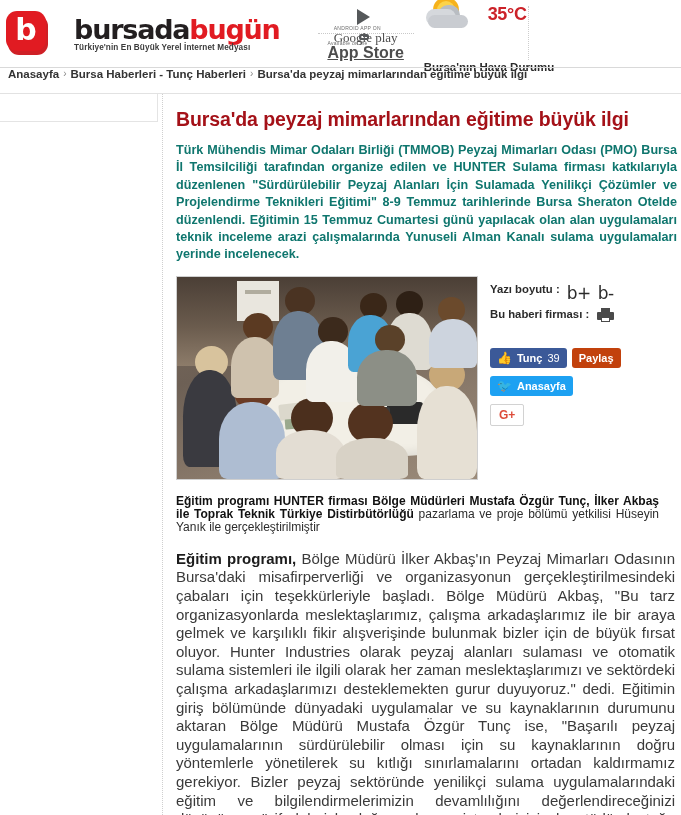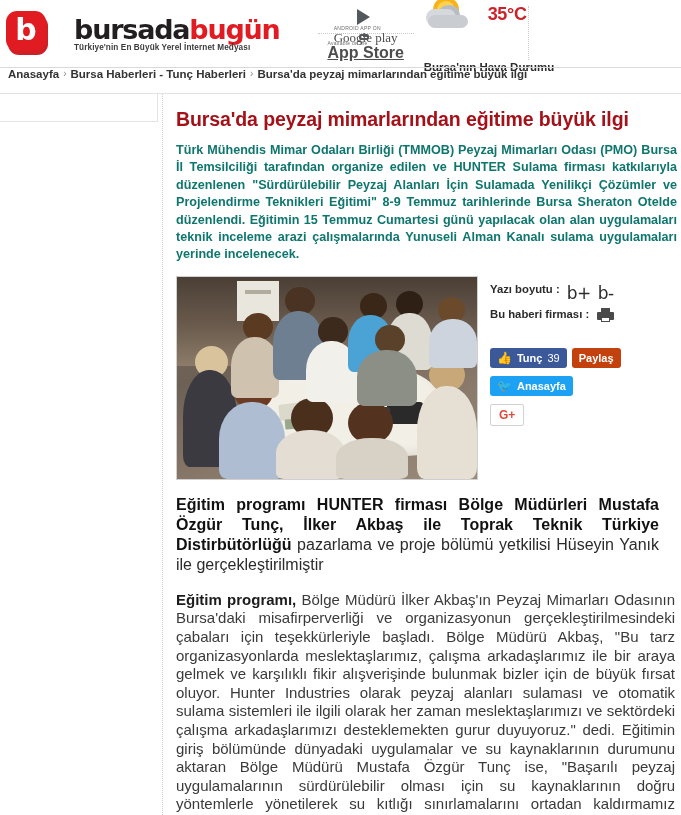--- a/index.html
+++ b/index.html
@@ -197,21 +197,21 @@
   .btn-tw { background:#1da1f2; }
   .btn .glyph { margin-right:5px; font-size:12px; }
   .like-count { font-weight:normal; margin-left:5px; }
   .btn-gp {
     background:#fff; border:1px solid #d2d2d2; color:#dd4b39;
     font-weight:bold; font-size:12px; height:22px; padding:0 8px;
     border-radius:2px; display:inline-flex; align-items:center;
   }
 
   p.body-bold {
-    font-size: 16px; line-height: 20px; margin: 15px 16px 0 0;
+    font-size: 12px; line-height: 13px; margin: 15px 16px 0 0;
     text-align: justify; color:#2b2b2b; padding-right:4px;
   }
   p.body-bold b { color:#111; }
   p.body-text {
     font-size: 15px; line-height: 18.6px; margin: 16px 0 0 0;
     text-align: justify; color:#3a3a3a; padding-right:4px;
   }
   p.body-text b { color:#1c1c1c; }
 </style>
 </head>

